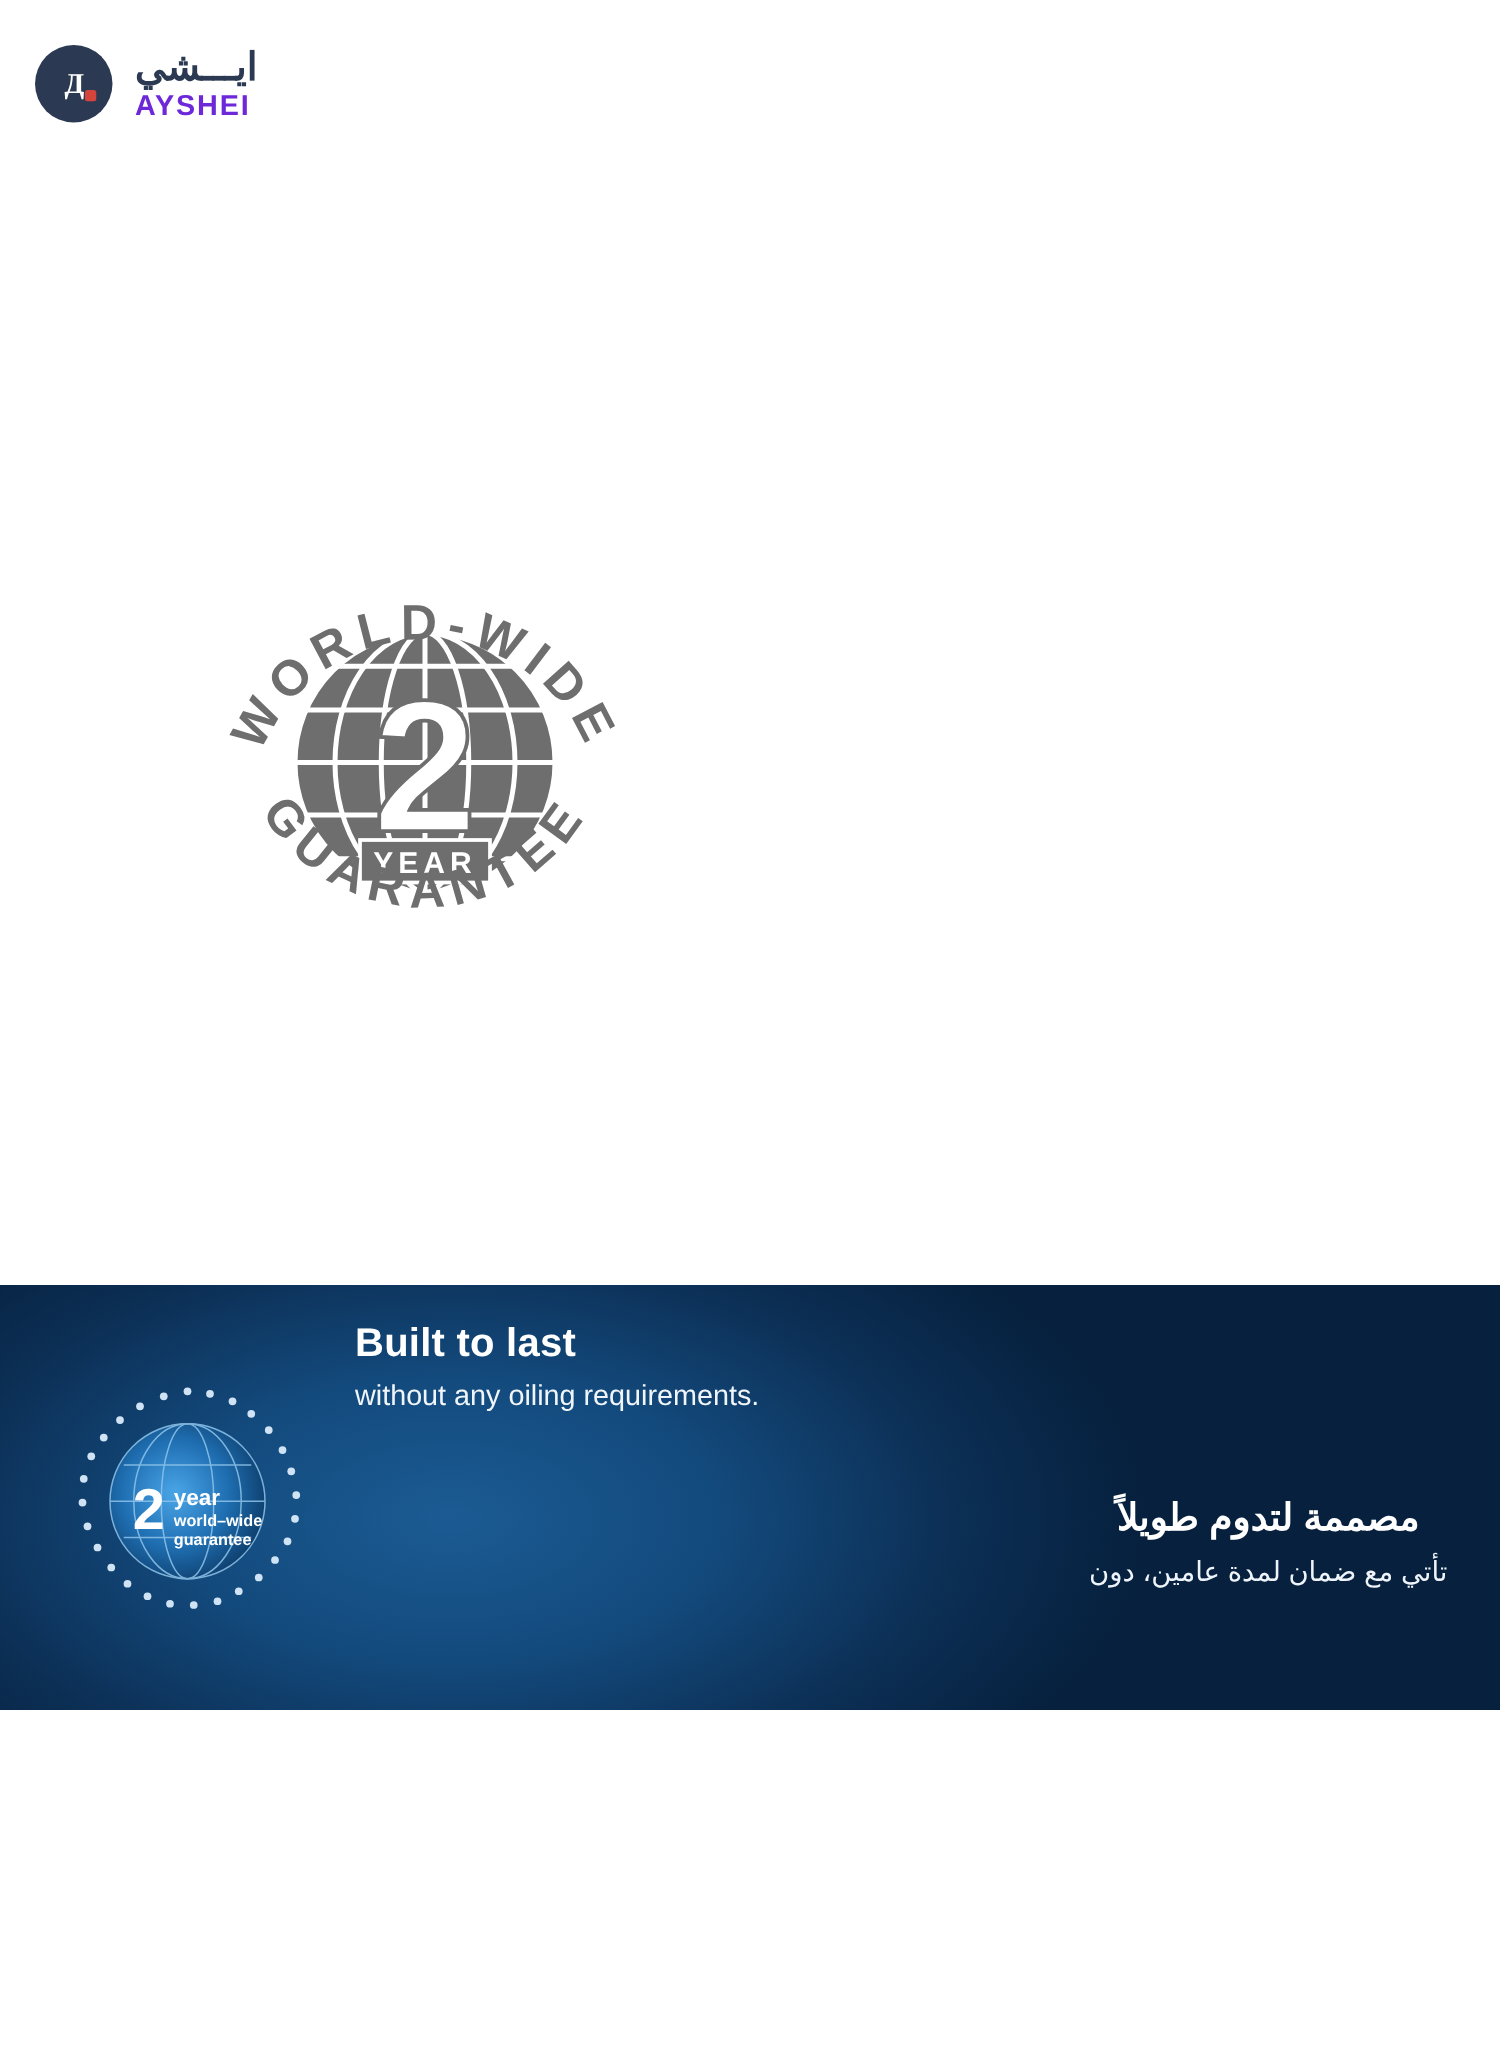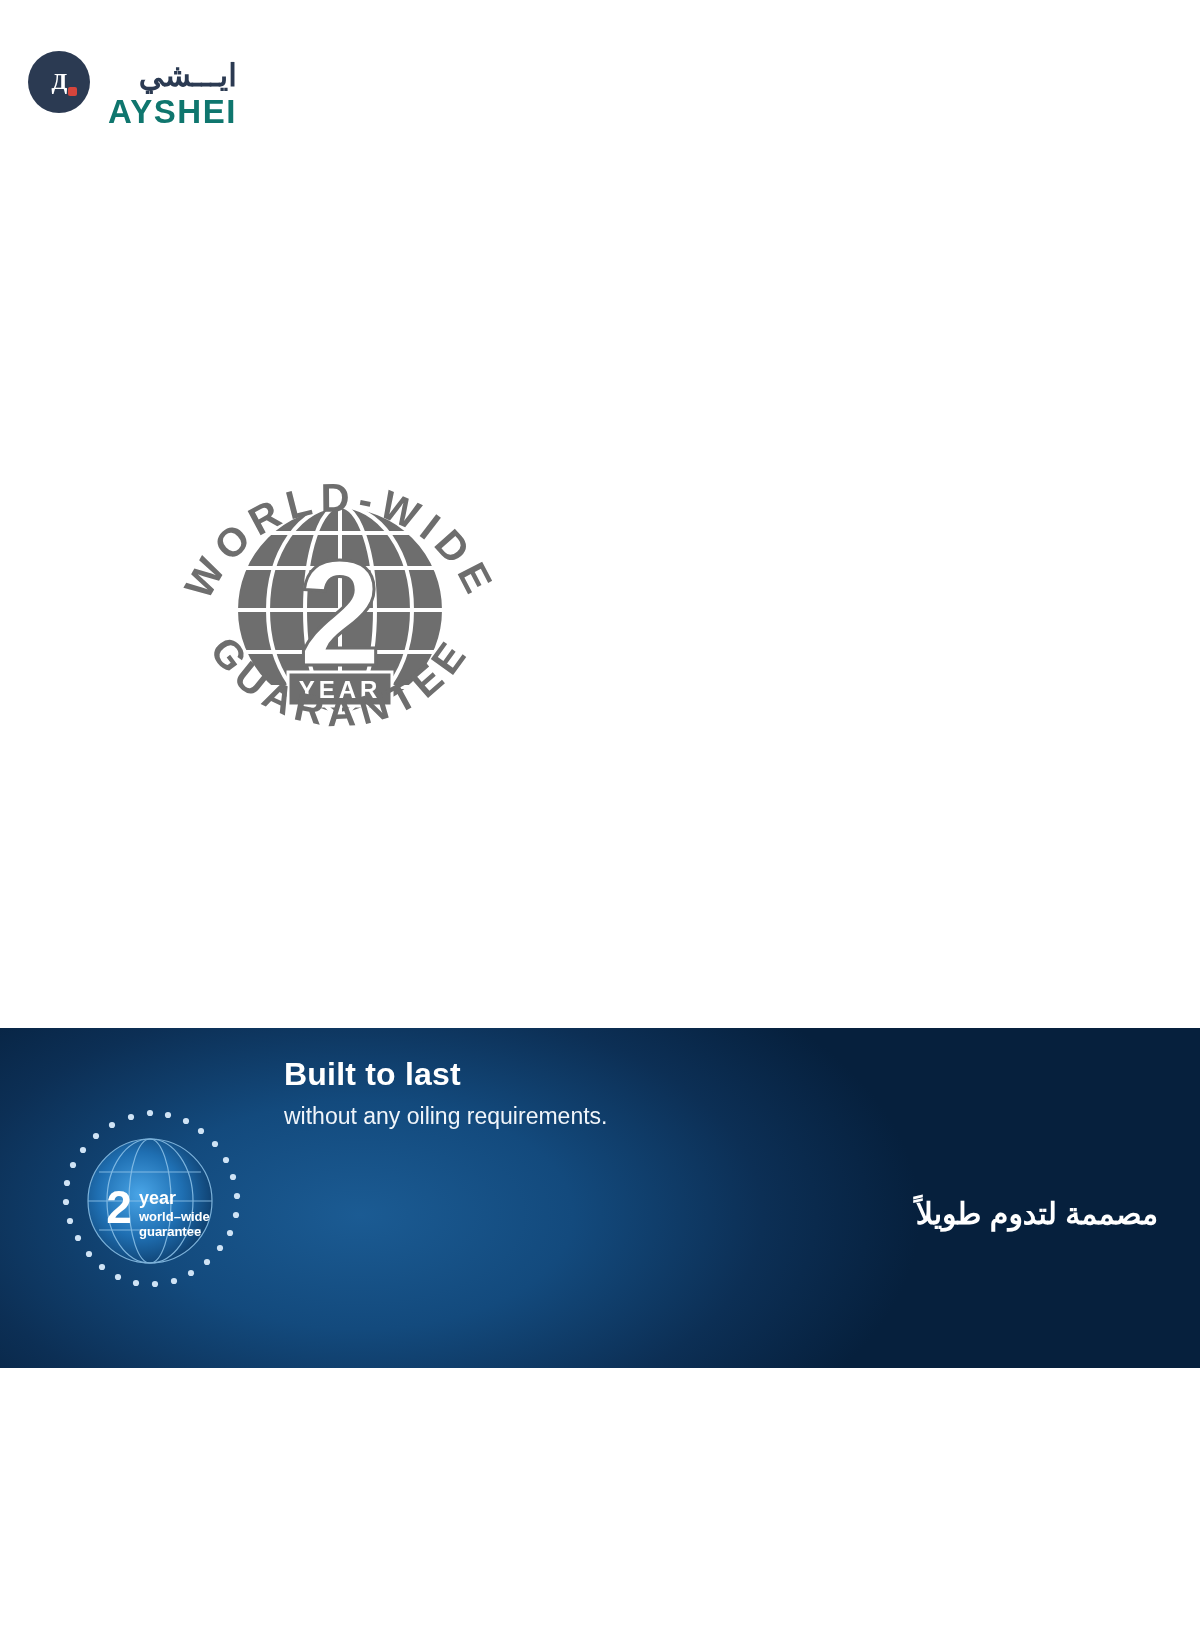--- a/index.html
+++ b/index.html
@@ -57,25 +57,24 @@
     flex-direction: column;
     line-height: 1;
   }
   .brand-ar {
     font-size: 31px;
     color: #2b3a52;
     font-weight: bold;
     letter-spacing: 1px;
     margin-bottom: 4px;
     direction: rtl;
-    margin-top: 24px;
   }
   .brand-en {
-    font-size: 33px;
-    color: #0f766e;
+    font-size: 23px;
+    color: #6d28d9;
     font-weight: bold;
     letter-spacing: 1.5px;
   }
 
   
   .icons-area {
     position: absolute;
     top: 400px;
     left: 0;
     width: 1200px;
@@ -279,14 +278,15 @@
     </svg>
   </div>
 
   <div class="copy-en">
     <div class="head">Built to last</div>
     <div class="line">without any oiling requirements.</div>
   </div>
 
   <div class="copy-ar">
     <div class="head">مصممة لتدوم طويلاً</div>
+    <div class="line">تأتي مع ضمان لمدة عامين، دون</div>
   </div>
 </div>
 
 </body></html>

